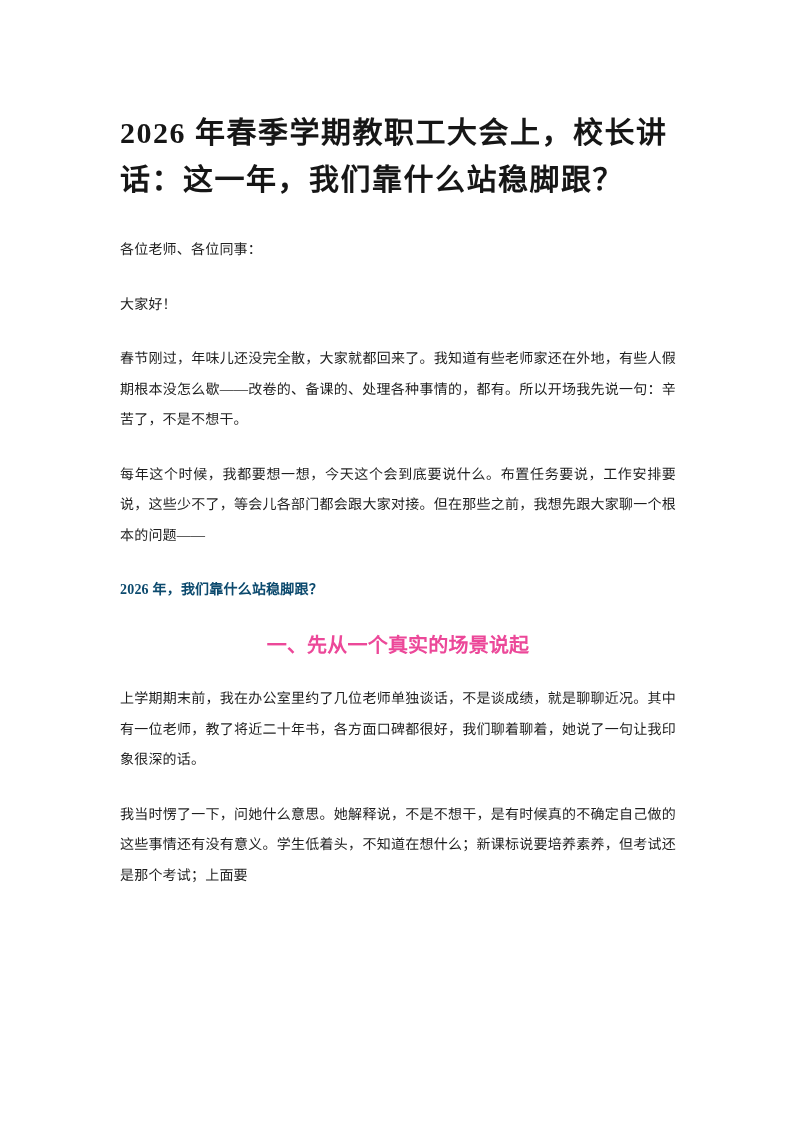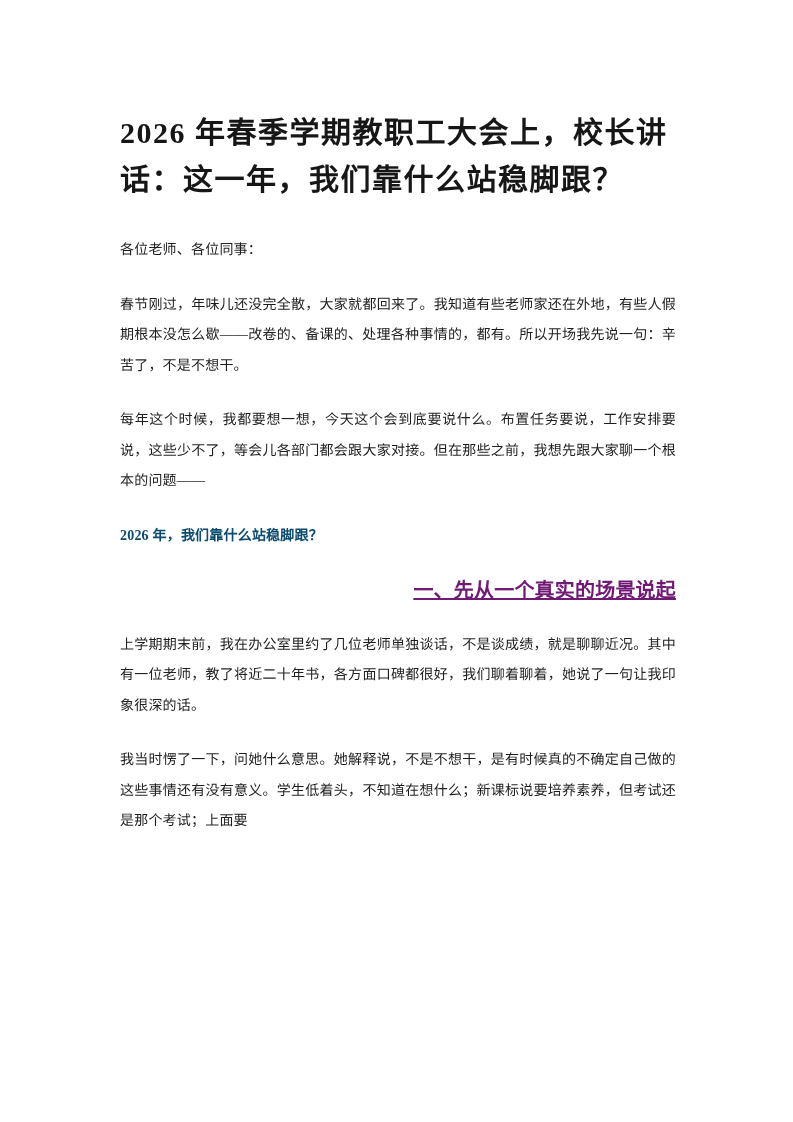--- a/index.html
+++ b/index.html
@@ -39,37 +39,37 @@
     text-align: left;
   }
   .para.bold-line {
     font-weight: 700;
     text-align: left;
     color: #0c4a6e;
   }
   .para.section-heading {
     font-weight: 700;
     font-size: 20px;
-    text-align: right;
-    color: #701a75;
-    text-decoration: underline;
+    text-align: center;
+    color: #ec4899;
   }
   .para.last {
     margin-bottom: 0;
   }
 </style>
 </head>
 <body>
 
 <div class="page">
 
   <h1 class="doc-title">2026 年春季学期教职工大会上，校长讲话：这一年，我们靠什么站稳脚跟？</h1>
 
   <p class="para single">各位老师、各位同事：</p>
 
+  <p class="para single">大家好！</p>
 
   <p class="para">春节刚过，年味儿还没完全散，大家就都回来了。我知道有些老师家还在外地，有些人假期根本没怎么歇——改卷的、备课的、处理各种事情的，都有。所以开场我先说一句：辛苦了，不是不想干。</p>
 
   <p class="para">每年这个时候，我都要想一想，今天这个会到底要说什么。布置任务要说，工作安排要说，这些少不了，等会儿各部门都会跟大家对接。但在那些之前，我想先跟大家聊一个根本的问题——</p>
 
   <p class="para bold-line">2026 年，我们靠什么站稳脚跟？</p>
 
 
   <p class="para section-heading">一、先从一个真实的场景说起</p>
 

